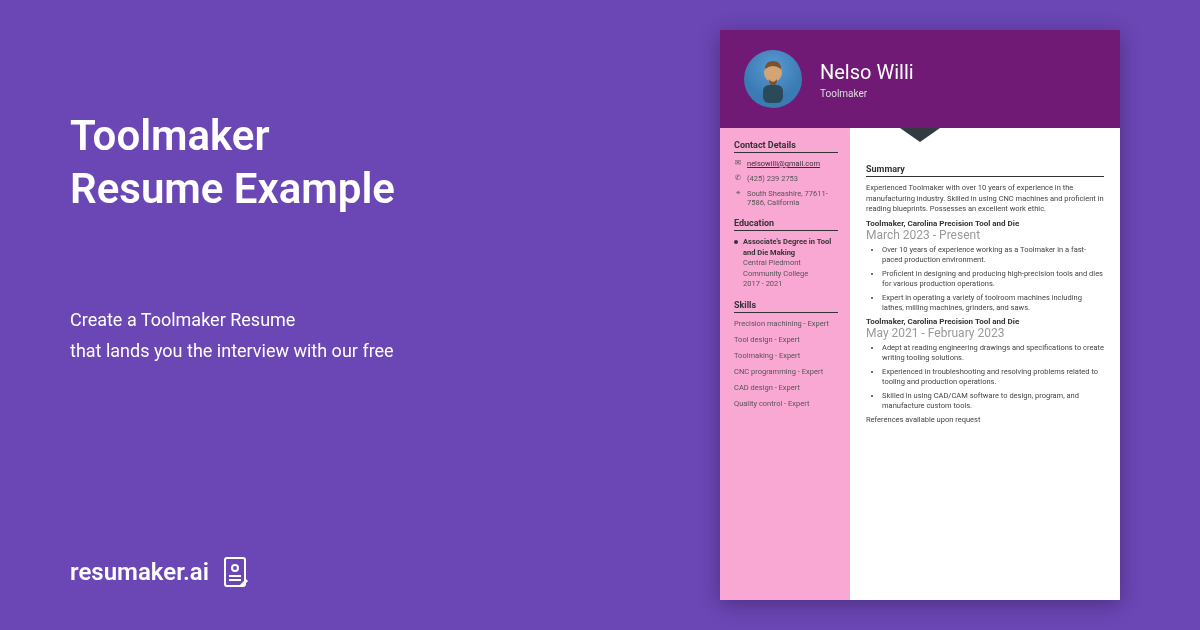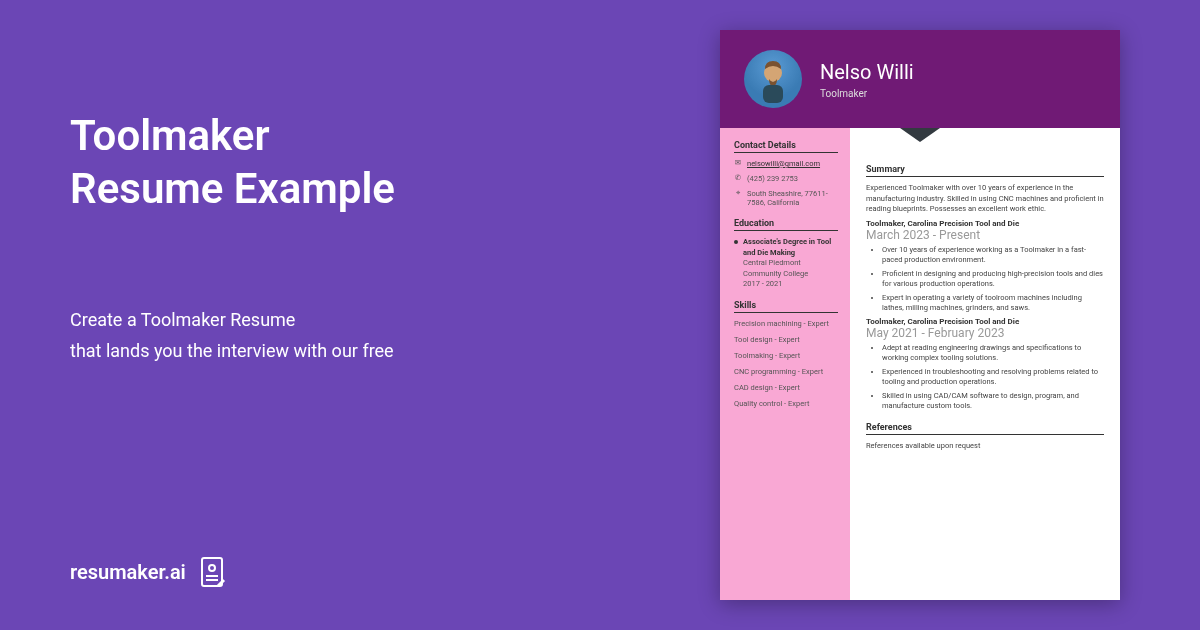--- a/index.html
+++ b/index.html
@@ -27,21 +27,21 @@
 .page-subtitle {
   font-size: 18px;
   font-weight: 400;
   line-height: 1.7;
   margin-bottom: auto;
 }
 .logo-row {
   display: flex;
   align-items: center;
   gap: 8px;
-  font-size: 20px;
+  font-size: 24px;
   font-weight: 600;
 }
 .logo-icon {
   width: 36px;
   height: 36px;
 }
 .right-panel {
   width: 440px;
   padding: 30px 40px 30px 0;
 }
@@ -270,23 +270,22 @@
         <div class="job-dates">March 2023 - Present</div>
         <ul class="job-bullets">
           <li>Over 10 years of experience working as a Toolmaker in a fast-paced production environment.</li>
           <li>Proficient in designing and producing high-precision tools and dies for various production operations.</li>
           <li>Expert in operating a variety of toolroom machines including lathes, milling machines, grinders, and saws.</li>
         </ul>
 
         <div class="job-title">Toolmaker, Carolina Precision Tool and Die</div>
         <div class="job-dates">May 2021 - February 2023</div>
         <ul class="job-bullets">
-          <li>Adept at reading engineering drawings and specifications to working complex tooling solutions.</li>
+          <li>Adept at reading engineering drawings and specifications to create writing tooling solutions.</li>
           <li>Experienced in troubleshooting and resolving problems related to tooling and production operations.</li>
           <li>Skilled in using CAD/CAM software to design, program, and manufacture custom tools.</li>
         </ul>
 
-        <div class="section-heading">References</div>
         <div class="summary-text">References available upon request</div>
       </div>
     </div>
   </div>
 </div>
 
 </body></html>

